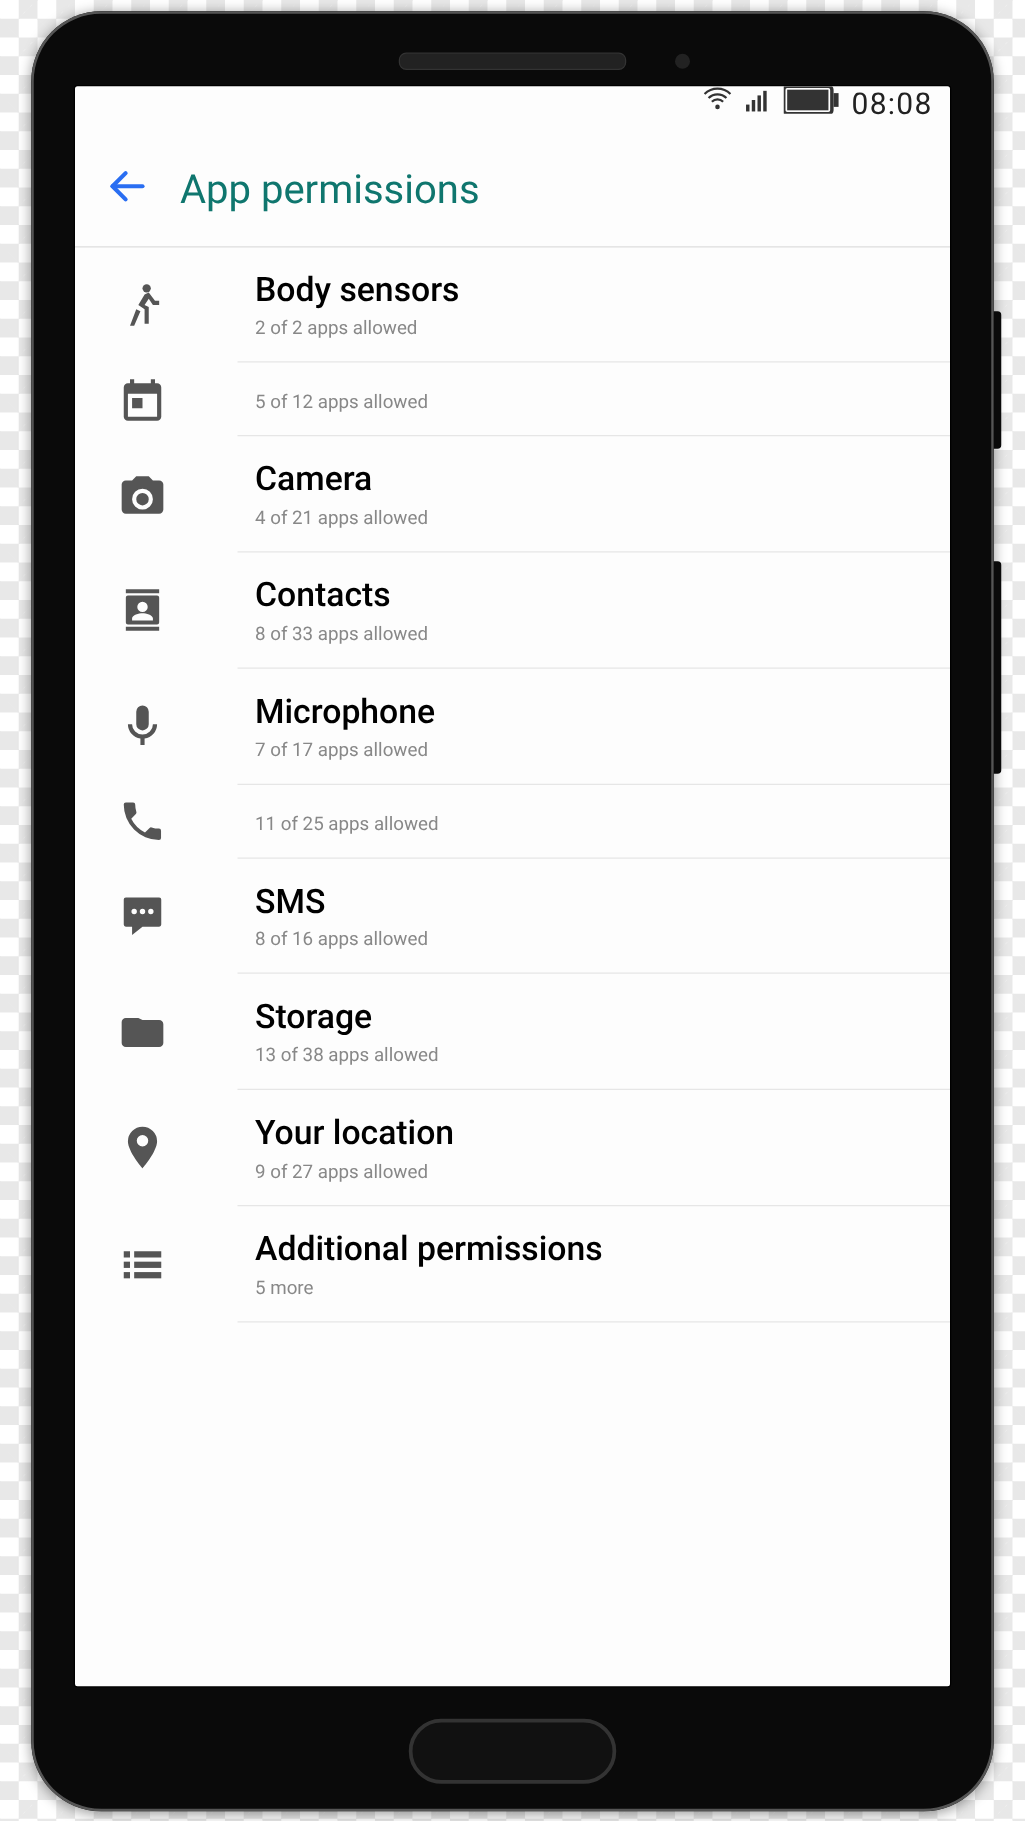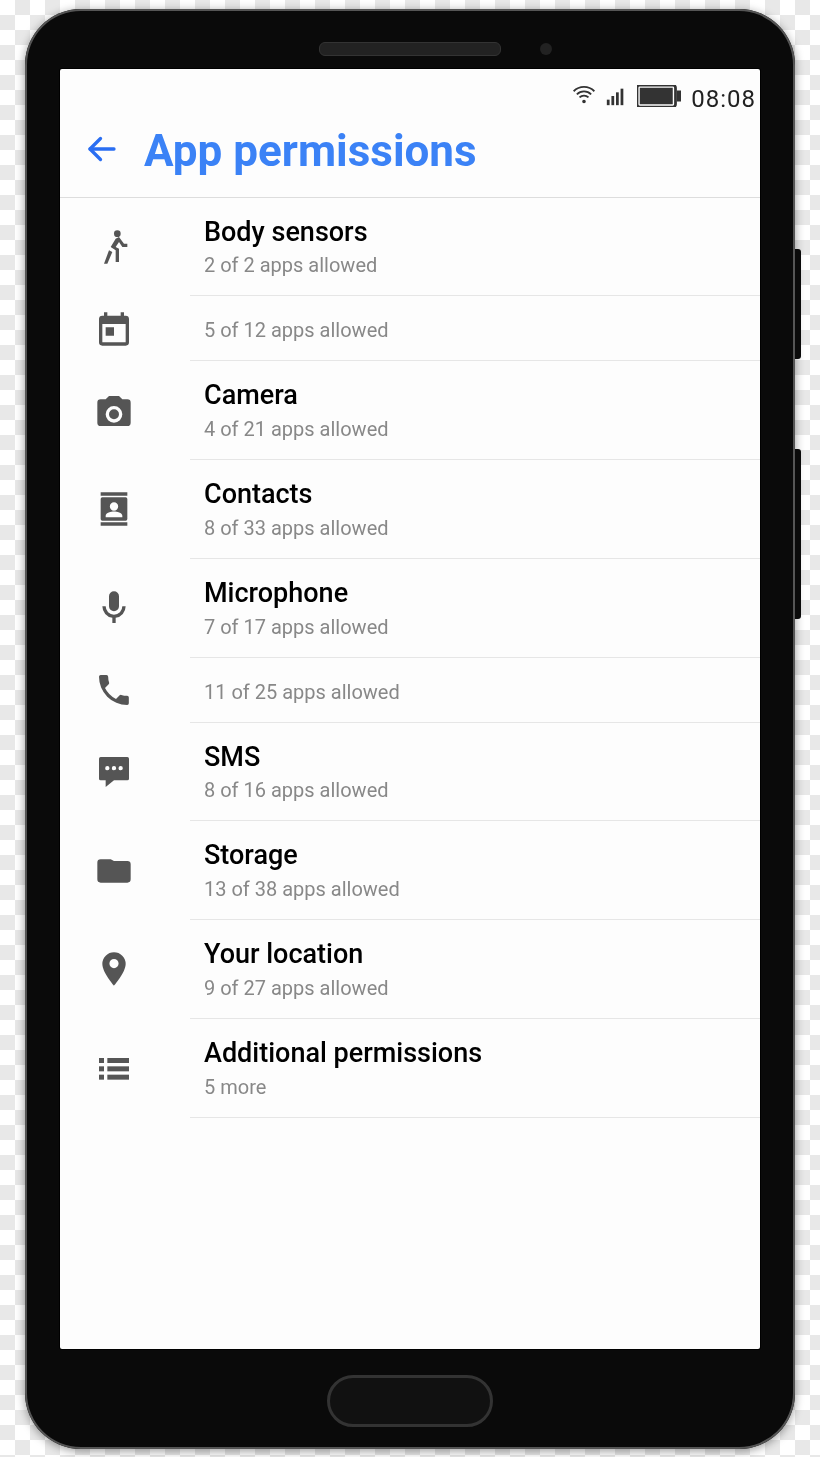--- a/index.html
+++ b/index.html
@@ -27,36 +27,36 @@
   .speaker{position:absolute;top:33px;left:50%;transform:translateX(-50%);
     width:180px;height:12px;border-radius:6px;background:#222;border:1px solid #333;}
   .camera-dot{position:absolute;top:34px;left:calc(50% + 130px);width:12px;height:12px;
     border-radius:50%;background:#222;}
   .home-btn{position:absolute;bottom:22px;left:50%;transform:translateX(-50%);
     width:160px;height:46px;border:3px solid #333;border-radius:26px;background:#111;}
   .screen{
     width:700px;height:1280px;background:#fdfdfd;border-radius:2px;overflow:hidden;
     display:flex;flex-direction:column;box-shadow:0 0 0 1px #000;
   }
-  .status-bar{height:44px;display:flex;align-items:flex-end;justify-content:flex-end;
-    padding:0 4px;gap:10px;font-size:24px;color:#222;}
+  .status-bar{height:44px;display:flex;align-items:flex-start;justify-content:flex-end;
+    padding:0 14px;gap:10px;font-size:24px;color:#222;}
   .status-bar svg{height:22px;}
   .clock{font-weight:400;letter-spacing:1px;}
   .header{display:flex;align-items:center;height:76px;padding:0 18px 8px 18px;
     border-bottom:1px solid #ddd;}
   .back-btn{color:#2a6ef2;cursor:pointer;padding:6px;}
   .back-btn svg{width:36px;height:36px;}
-  .title{font-size:44px;font-weight:700;margin-left:18px;color:#3b82f6;}
+  .title{font-size:32px;font-weight:400;margin-left:18px;color:#0f766e;}
   .list{flex:1;overflow:hidden;}
   .row{display:flex;align-items:center;padding:0 0 0 26px;cursor:pointer;gap:48px;}
   .icon{width:56px;display:flex;align-items:center;justify-content:center;color:#555;}
   .icon svg{width:40px;height:40px;fill:#555;}
   .text-col{flex:1;padding:18px 20px 18px 14px;border-bottom:1px solid #e6e6e6;}
   .label{font-size:27px;font-weight:500;color:#000;line-height:1.25;}
-  .sub{font-size:20px;color:#888;margin-top:4px;}
+  .sub{font-size:15px;color:#888;margin-top:4px;}
 </style>
 </head>
 <body>
 
 <div class="phone">
   <div class="speaker"></div>
   <div class="camera-dot"></div>
   <div class="side-btn b1"></div>
   <div class="side-btn b2"></div>
 

